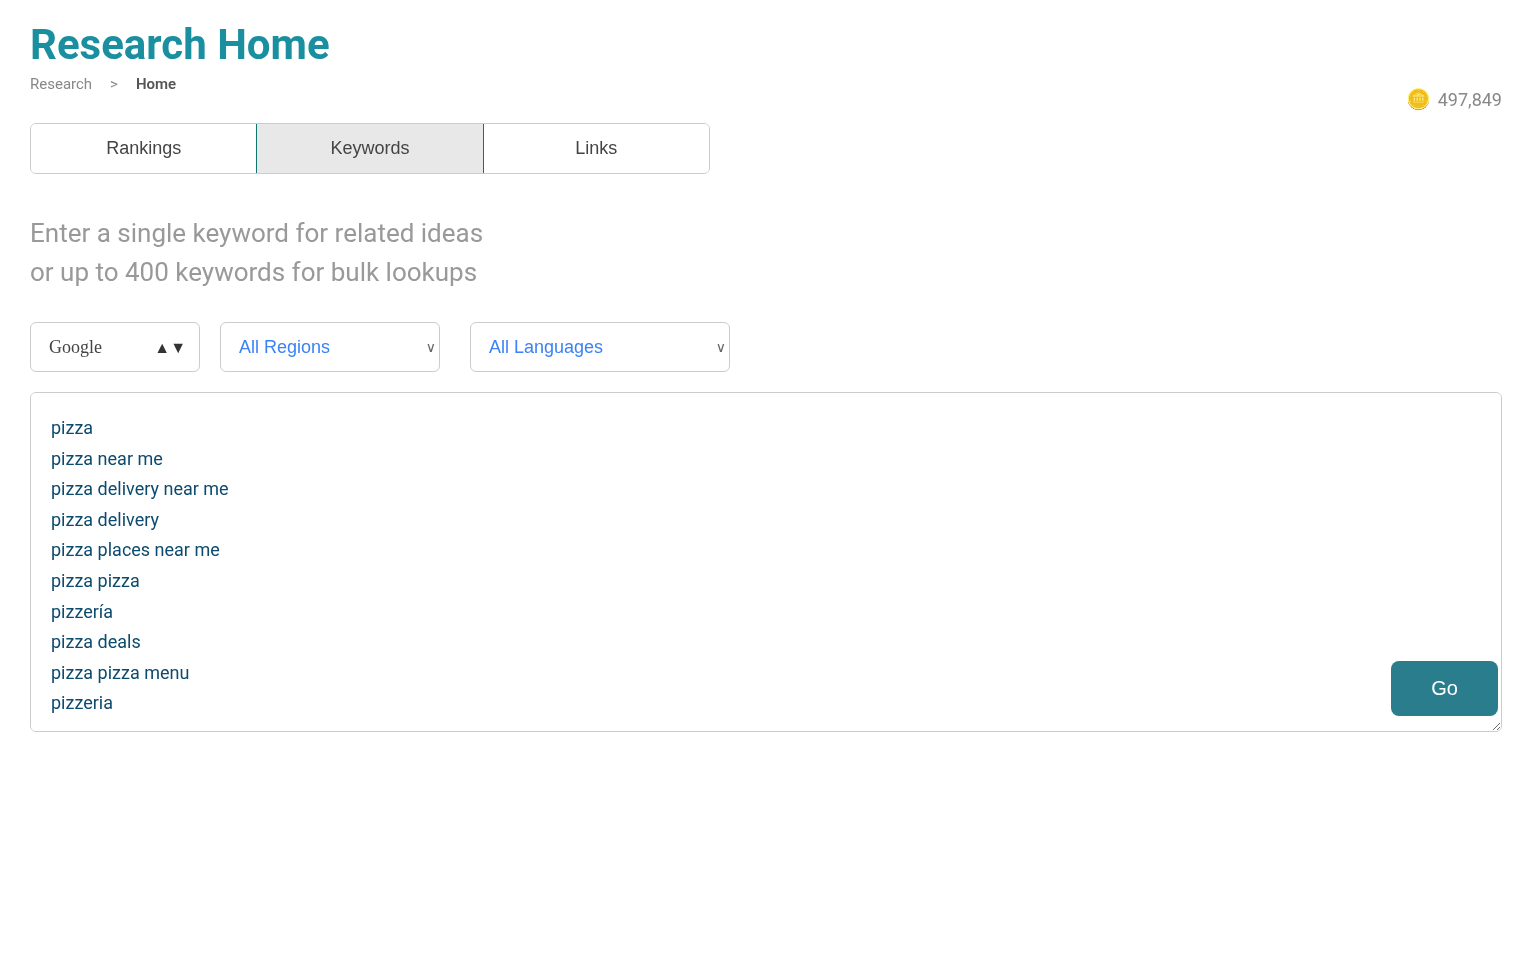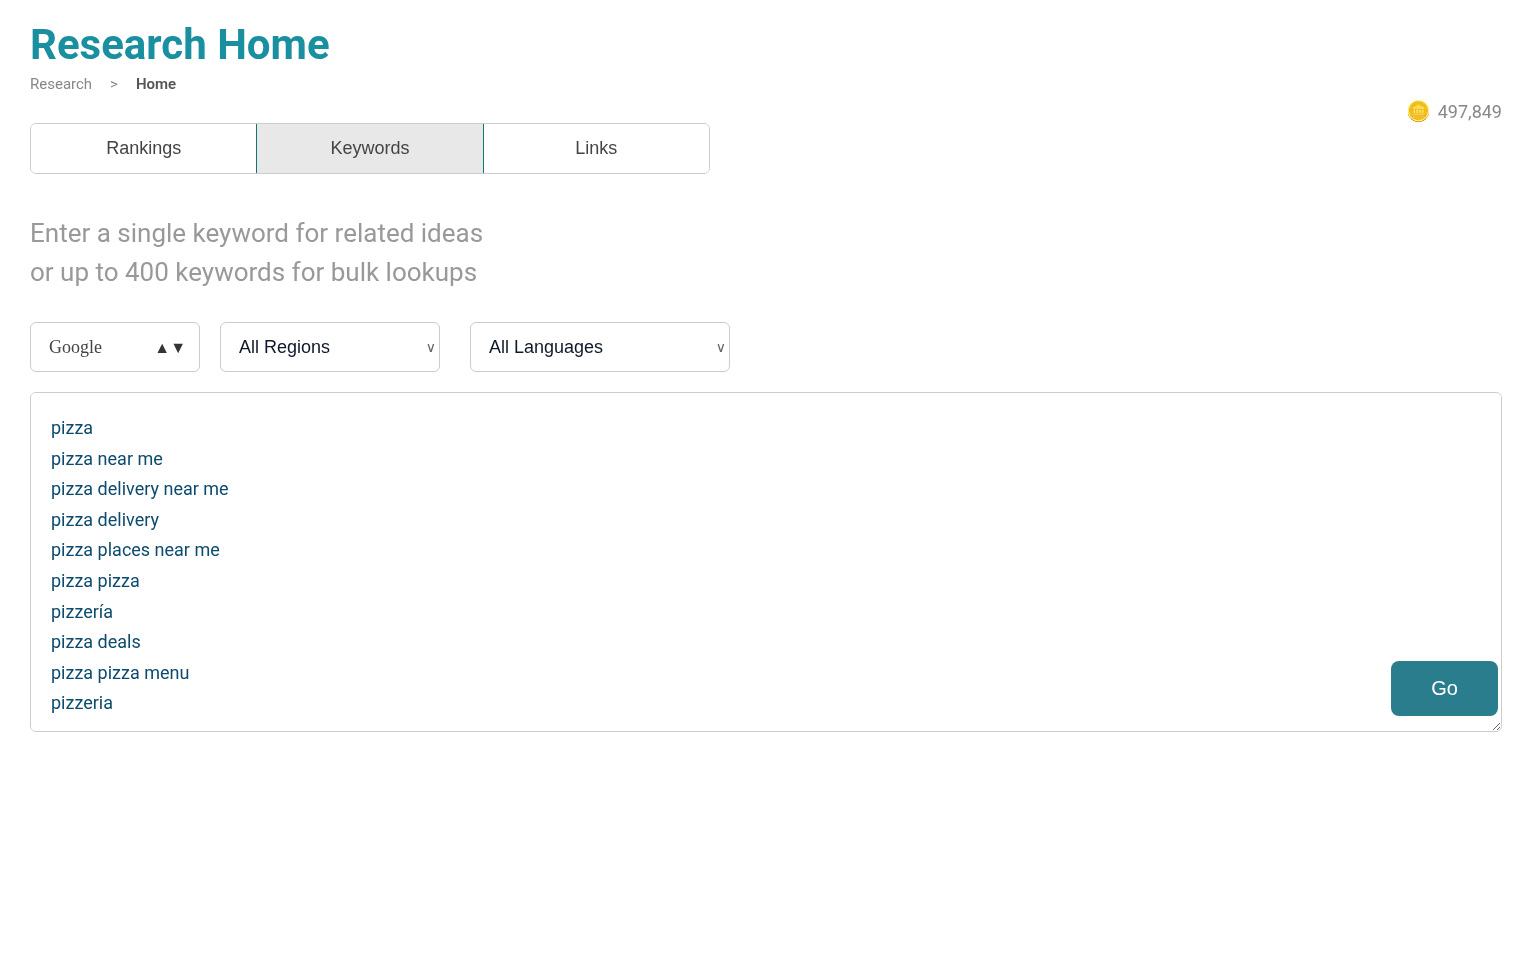--- a/index.html
+++ b/index.html
@@ -42,21 +42,21 @@
     }
 
     .breadcrumb-current {
       color: #555;
       font-weight: 600;
     }
 
     .header-row {
       display: flex;
       justify-content: space-between;
-      align-items: flex-end;
+      align-items: center;
     }
 
     .credits {
       display: flex;
       align-items: center;
       gap: 6px;
       font-size: 18px;
       color: #888;
       padding-top: 55px;
     }
@@ -98,21 +98,21 @@
     .description {
       font-size: 26px;
       color: #999;
       line-height: 1.5;
       margin-bottom: 30px;
     }
 
     .filter-select {
       padding: 14px 18px;
       font-size: 18px;
-      color: #0f172a;
+      color: #3b82f6;
       border: 1px solid #ccc;
       border-radius: 6px;
       margin-right: 10px;
       background: #fff;
       cursor: pointer;
       appearance: none;
       -webkit-appearance: none;
       min-width: 160px;
     }
 

